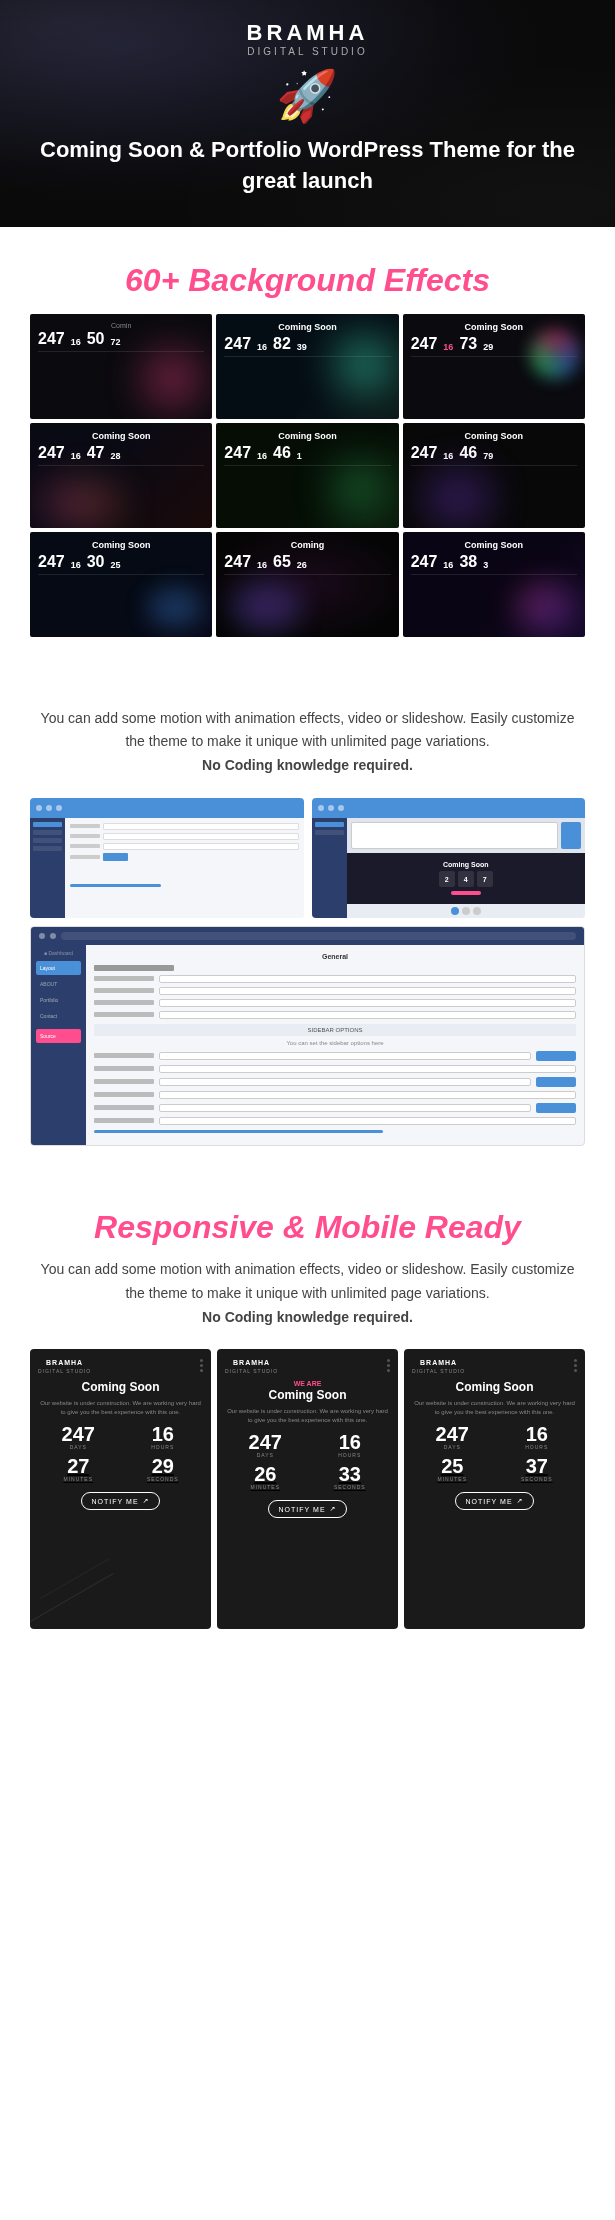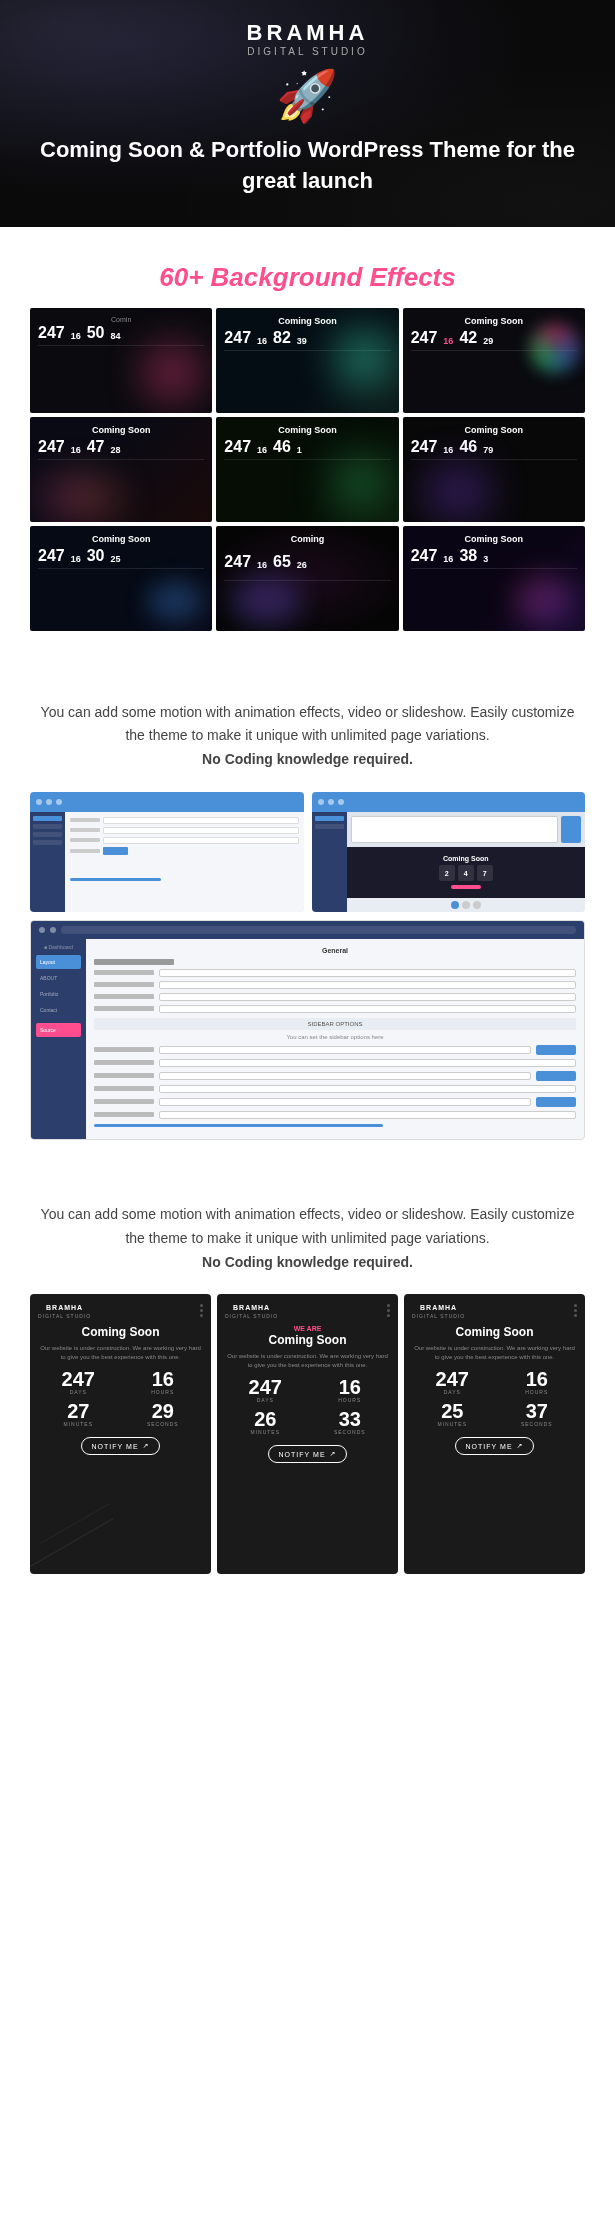--- a/index.html
+++ b/index.html
@@ -58,21 +58,21 @@
     }
 
     
     .section-bg-effects {
       padding: 35px 30px 20px;
       text-align: center;
       background: #fff;
     }
     .section-title-pink {
       color: #ff4d8d;
-      font-size: 26px;
+      font-size: 32px;
       font-weight: 700;
       margin-bottom: 12px;
       font-style: italic;
     }
     .section-desc {
       color: #444;
       font-size: 14px;
       line-height: 1.7;
       max-width: 540px;
       margin: 0 auto 20px;
@@ -95,21 +95,21 @@
       flex-direction: column;
       justify-content: flex-start;
       padding: 8px;
     }
     .preview-card.dark-bg { background: #0a0a0f; }
     .preview-card.teal-bg { background: linear-gradient(135deg, #050d14 60%, #0d1a1a 100%); }
     .preview-card.multi-bg { background: linear-gradient(135deg, #0a0a14 40%, #1a0a0a 100%); }
     .preview-card.green-bg { background: linear-gradient(135deg, #050d05 60%, #0a1a0a 100%); }
     .preview-card.dark2-bg { background: #080808; }
     .preview-card.blue-bg { background: linear-gradient(135deg, #050a14 60%, #0a0a1a 100%); }
-    .preview-card.galaxy-bg { background: radial-gradient(ellipse at 50% 50%, #1a0a1a 0%, #050505 80%); gap: 6px; }
+    .preview-card.galaxy-bg { background: radial-gradient(ellipse at 50% 50%, #1a0a1a 0%, #050505 80%); }
     .preview-card.purple2-bg { background: linear-gradient(135deg, #0a0514 60%, #140a28 100%); }
 
     .pc-label {
       color: #888;
       font-size: 7px;
       margin-bottom: 2px;
     }
     .pc-title {
       color: #fff;
       font-size: 9px;
@@ -396,20 +396,21 @@
       color: #888;
       font-size: 5px;
       text-transform: uppercase;
       letter-spacing: 1px;
     }
     .mobile-counter-row2 {
       display: grid;
       grid-template-columns: 1fr 1fr;
       gap: 4px;
       margin-bottom: 8px;
+      text-decoration: underline;
     }
     .mobile-notify-btn {
       border: 1px solid #fff;
       border-radius: 20px;
       padding: 4px 10px;
       color: #fff;
       font-size: 7px;
       text-transform: uppercase;
       letter-spacing: 1px;
       display: inline-flex;
@@ -433,21 +434,21 @@
   <h2 class="section-title-pink">60+ Background Effects</h2>
 
   <div class="preview-grid">
 
     <div class="preview-card dark-bg">
       <div class="pc-label">Comin</div>
       <div class="pc-numbers">
         <span class="pc-num">247</span>
         <span class="pc-num-small">16</span>
         <span class="pc-num">50</span>
-        <span class="pc-num-small">84</span>
+        <span class="pc-num-small">72</span>
       </div>
       <div class="pc-line"></div>
       <div class="glow-blob glow-pink"></div>
     </div>
 
     <div class="preview-card teal-bg">
       <div class="pc-title">Coming Soon</div>
       <div class="pc-numbers">
         <span class="pc-num">247</span>
         <span class="pc-num-small">16</span>
@@ -456,21 +457,21 @@
       </div>
       <div class="pc-line"></div>
       <div class="glow-blob glow-teal"></div>
     </div>
 
     <div class="preview-card dark-bg">
       <div class="pc-title">Coming Soon</div>
       <div class="pc-numbers">
         <span class="pc-num">247</span>
         <span class="pc-num-small" style="color:#ff4d8d;">16</span>
-        <span class="pc-num">42</span>
+        <span class="pc-num">73</span>
         <span class="pc-num-small">29</span>
       </div>
       <div class="pc-line"></div>
       <div style="position:absolute;right:5px;top:15px;width:50px;height:50px;border-radius:50%;background:conic-gradient(#ff4488,#4488ff,#44ff88,#ff4488);opacity:0.5;filter:blur(8px);"></div>
     </div>
 
     <div class="preview-card multi-bg">
       <div class="pc-title">Coming Soon</div>
       <div class="pc-numbers">
         <span class="pc-num">247</span>
@@ -706,20 +707,21 @@
           <div class="al-label"></div>
           <div class="al-long-input"></div>
         </div>
         <div class="admin-progress-bar"></div>
       </div>
     </div>
   </div>
 </section>
 
 <section class="section-responsive">
+  <h2 class="section-title-pink">Responsive &amp; Mobile Ready</h2>
   <p class="section-desc">
     <span>You can add some motion with animation effects, video or slideshow. Easily customize the theme to make it unique with unlimited page variations.</span><br>
     <strong>No Coding knowledge required.</strong>
   </p>
 
   <div class="mobile-grid">
 
     <div class="mobile-card">
       <div class="mobile-card-header">
         <div>

